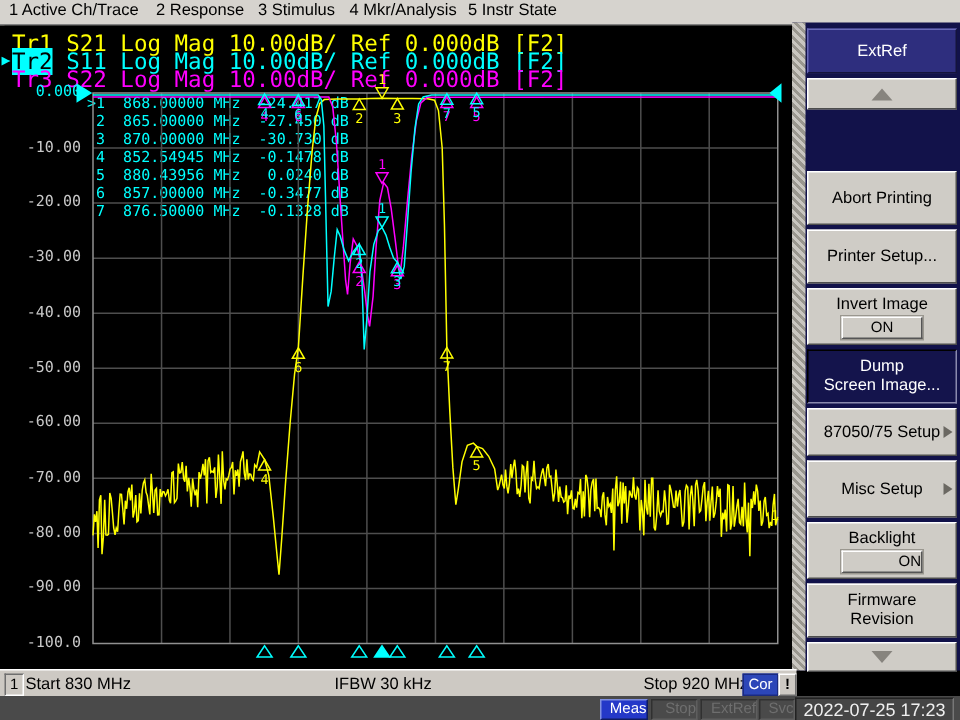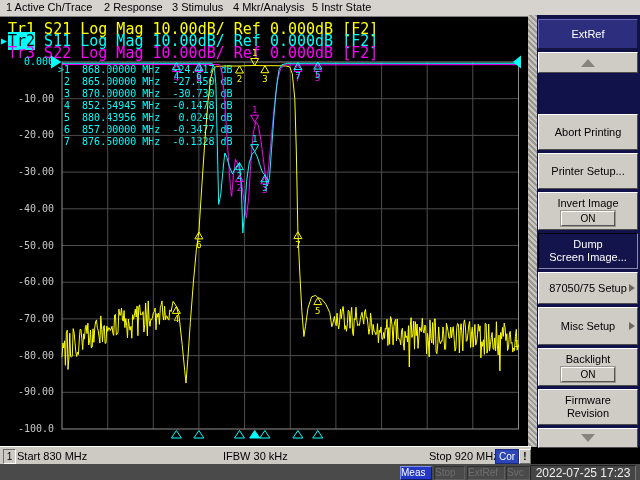--- a/index.html
+++ b/index.html
@@ -45,21 +45,21 @@
   .cb-text{position:absolute;top:3px;font-size:11px;color:#000;white-space:nowrap;}
   #chanbox{position:absolute;left:3px;top:2px;width:11px;height:13px;background:#cdc9c3;
            border:1px solid;border-color:#6e6e6e #fff #fff #6e6e6e;
            font-size:10px;text-align:center;line-height:13px;color:#000;}
   #corbox{position:absolute;left:495px;top:2px;width:22px;height:13px;background:#2c46b8;color:#fff;
           font-size:10px;text-align:center;line-height:13px;border:1px solid #1a2a80;}
   #alertbox{position:absolute;left:519px;top:2px;width:10px;height:13px;background:#cdc9c3;color:#000;
           font-size:10px;font-weight:bold;text-align:center;line-height:13px;
           border:1px solid;border-color:#fff #6e6e6e #6e6e6e #fff;}
   #instbar{position:absolute;left:0;top:464px;width:640px;height:16px;background:#4a4a4a;}
-  .ib-box{position:absolute;top:2px;height:12px;font-size:10px;text-align:left;line-height:12px;
+  .ib-box{position:absolute;top:2px;height:12px;font-size:10px;text-align:right;line-height:12px;
           border:1px solid;box-sizing:content-box;}
   .ib-on{background:#2438c8;color:#fff;border-color:#8090e0 #101c60 #101c60 #8090e0;}
   .ib-off{background:#4a4a4a;color:#6e6e6e;border-color:#303030 #5e5e5e #5e5e5e #303030;}
   #datebox{position:absolute;left:530px;top:1px;width:104px;height:14px;background:#454545;
            border:1px solid;border-color:#222 #777 #777 #222;color:#efefef;font-size:12px;
            text-align:center;line-height:14px;white-space:nowrap;}
 </style>
 </head>
 <body>
 
@@ -195,21 +195,21 @@
         <div>Screen Image...</div>
       </div>
       <div class="sbtn" style="top: 257px; height: 32px;">
         <div>87050/75 Setup</div>
         <div class="sidearrow"></div>
       </div>
       <div class="sbtn" style="top: 292px; height: 38px;">
         <div>Misc Setup</div>
         <div class="sidearrow"></div>
       </div>
-      <div class="sbtn" style="top: 333px; height: 38px;">
+      <div class="sbtn" style="top: 333px; height: 38px; text-align: right;">
         <div>Backlight</div>
         <div class="subbtn">ON</div>
       </div>
       <div class="sbtn" style="top: 374px; height: 36px;">
         <div>Firmware</div>
         <div>Revision</div>
       </div>
       <div class="sbtn" style="top: 413px; height: 20px;">
         <div class="arrowglyph down"></div>
       </div>

